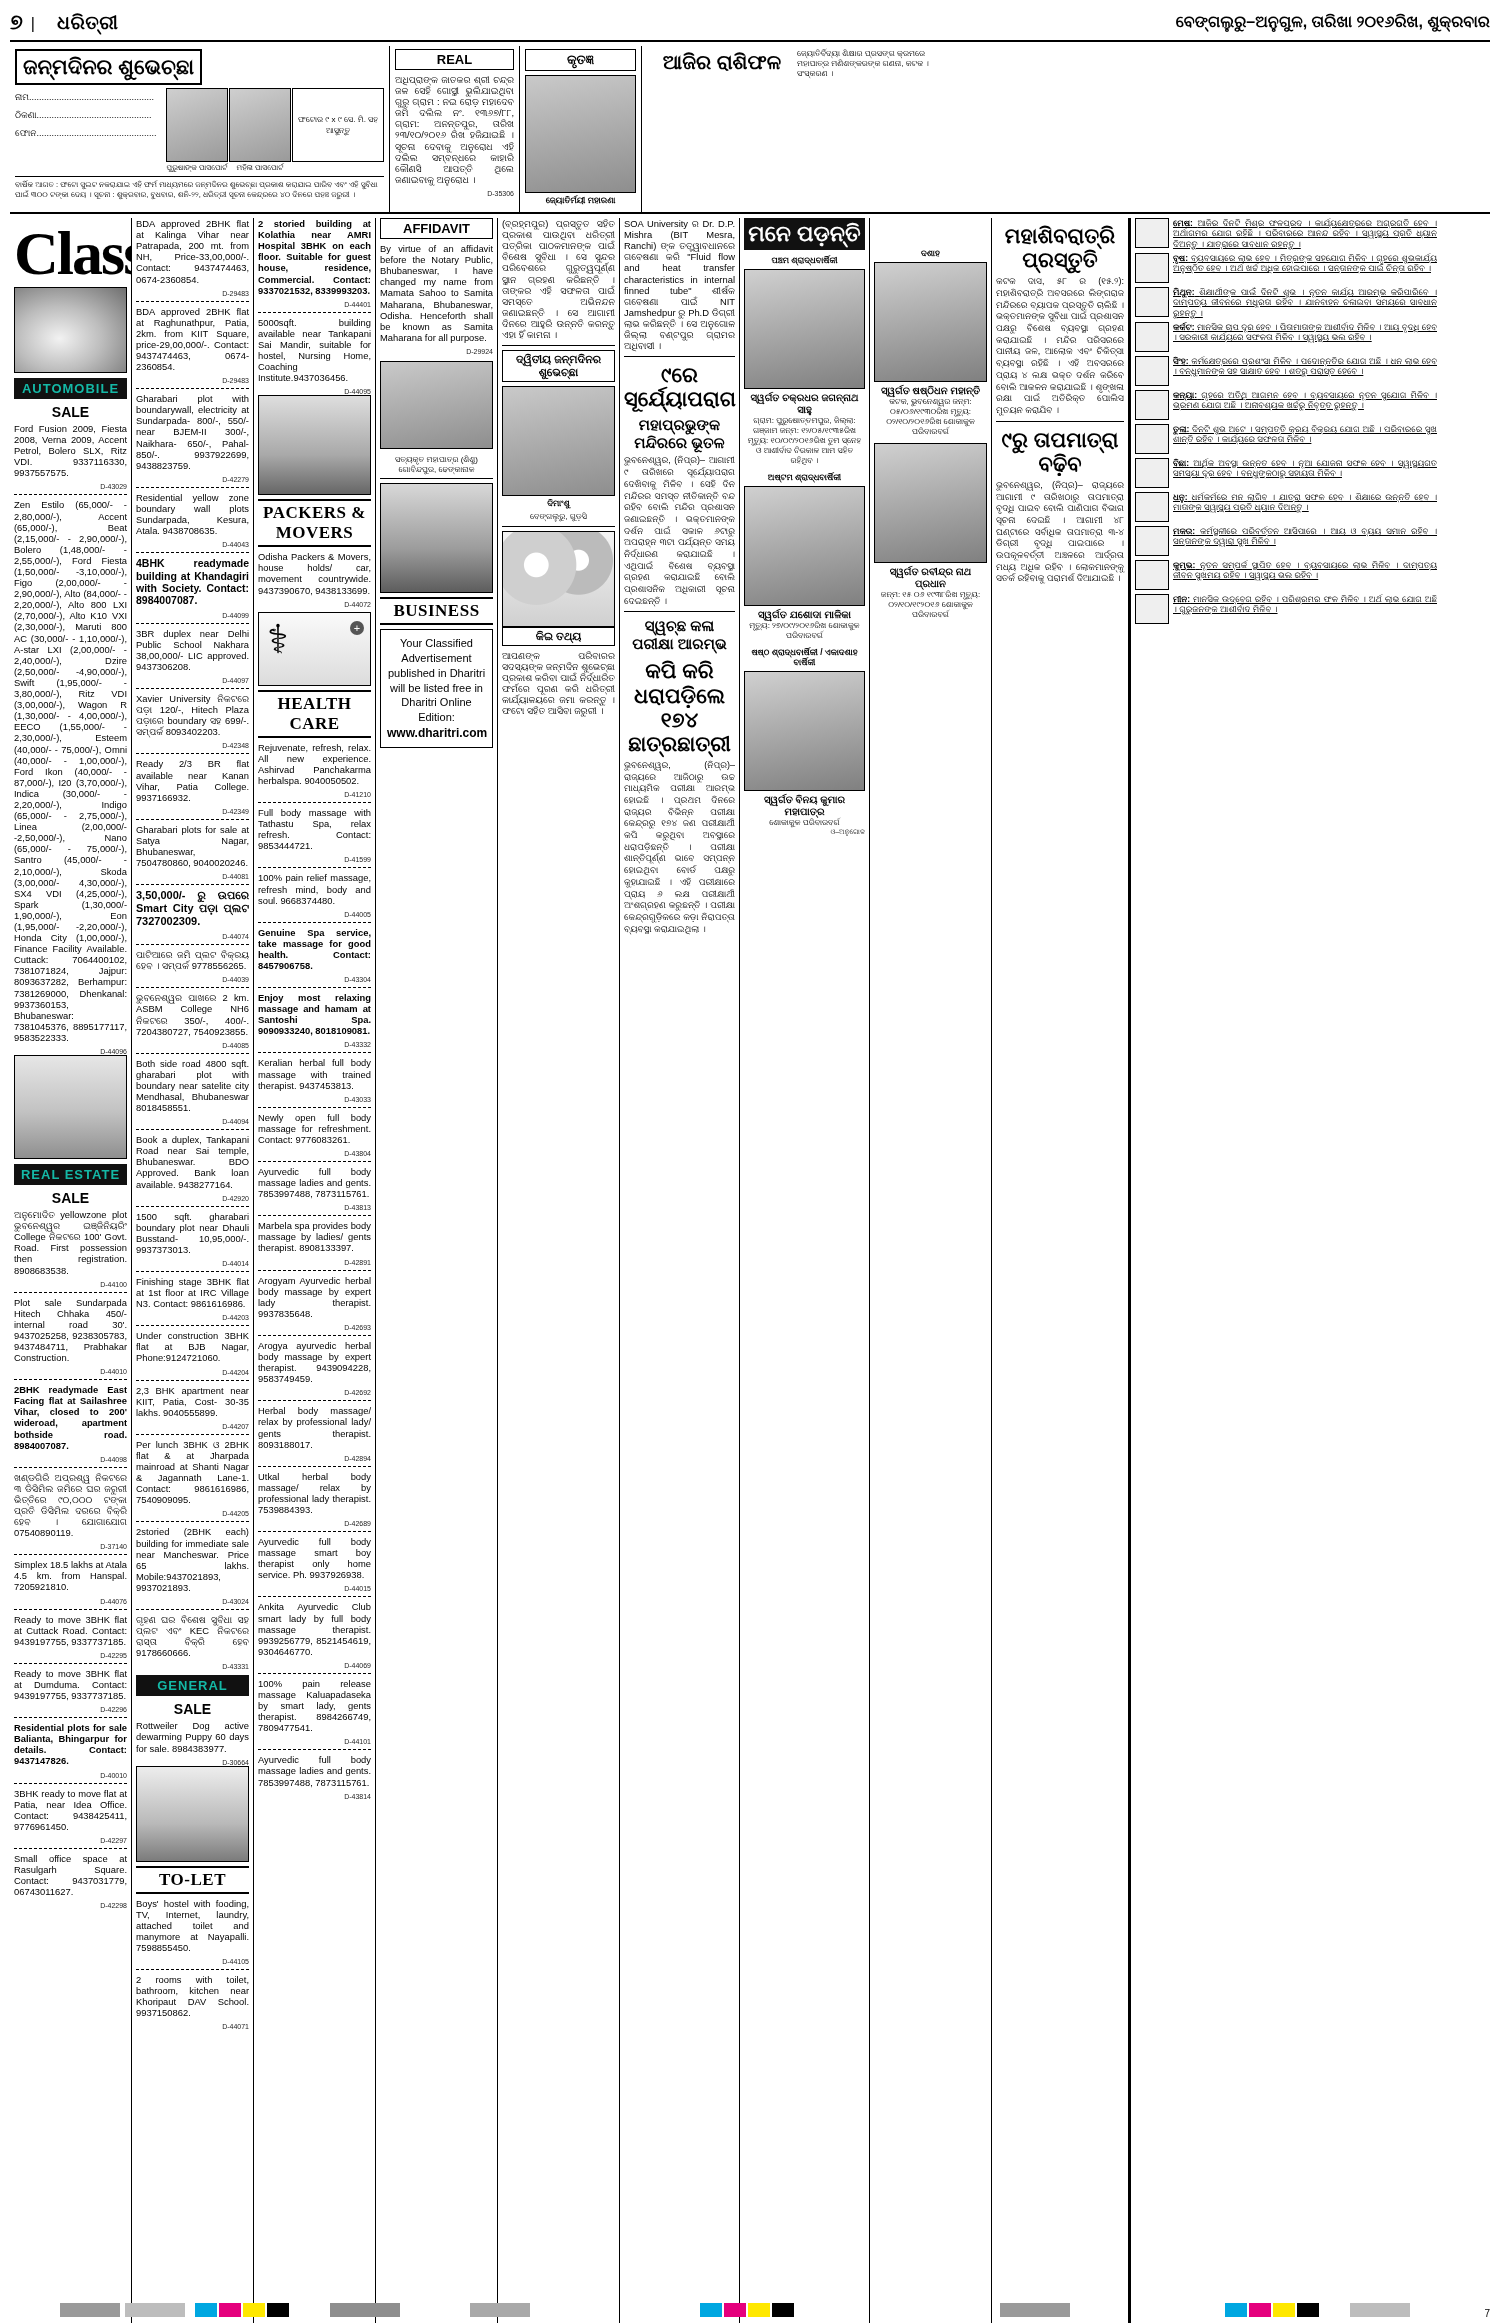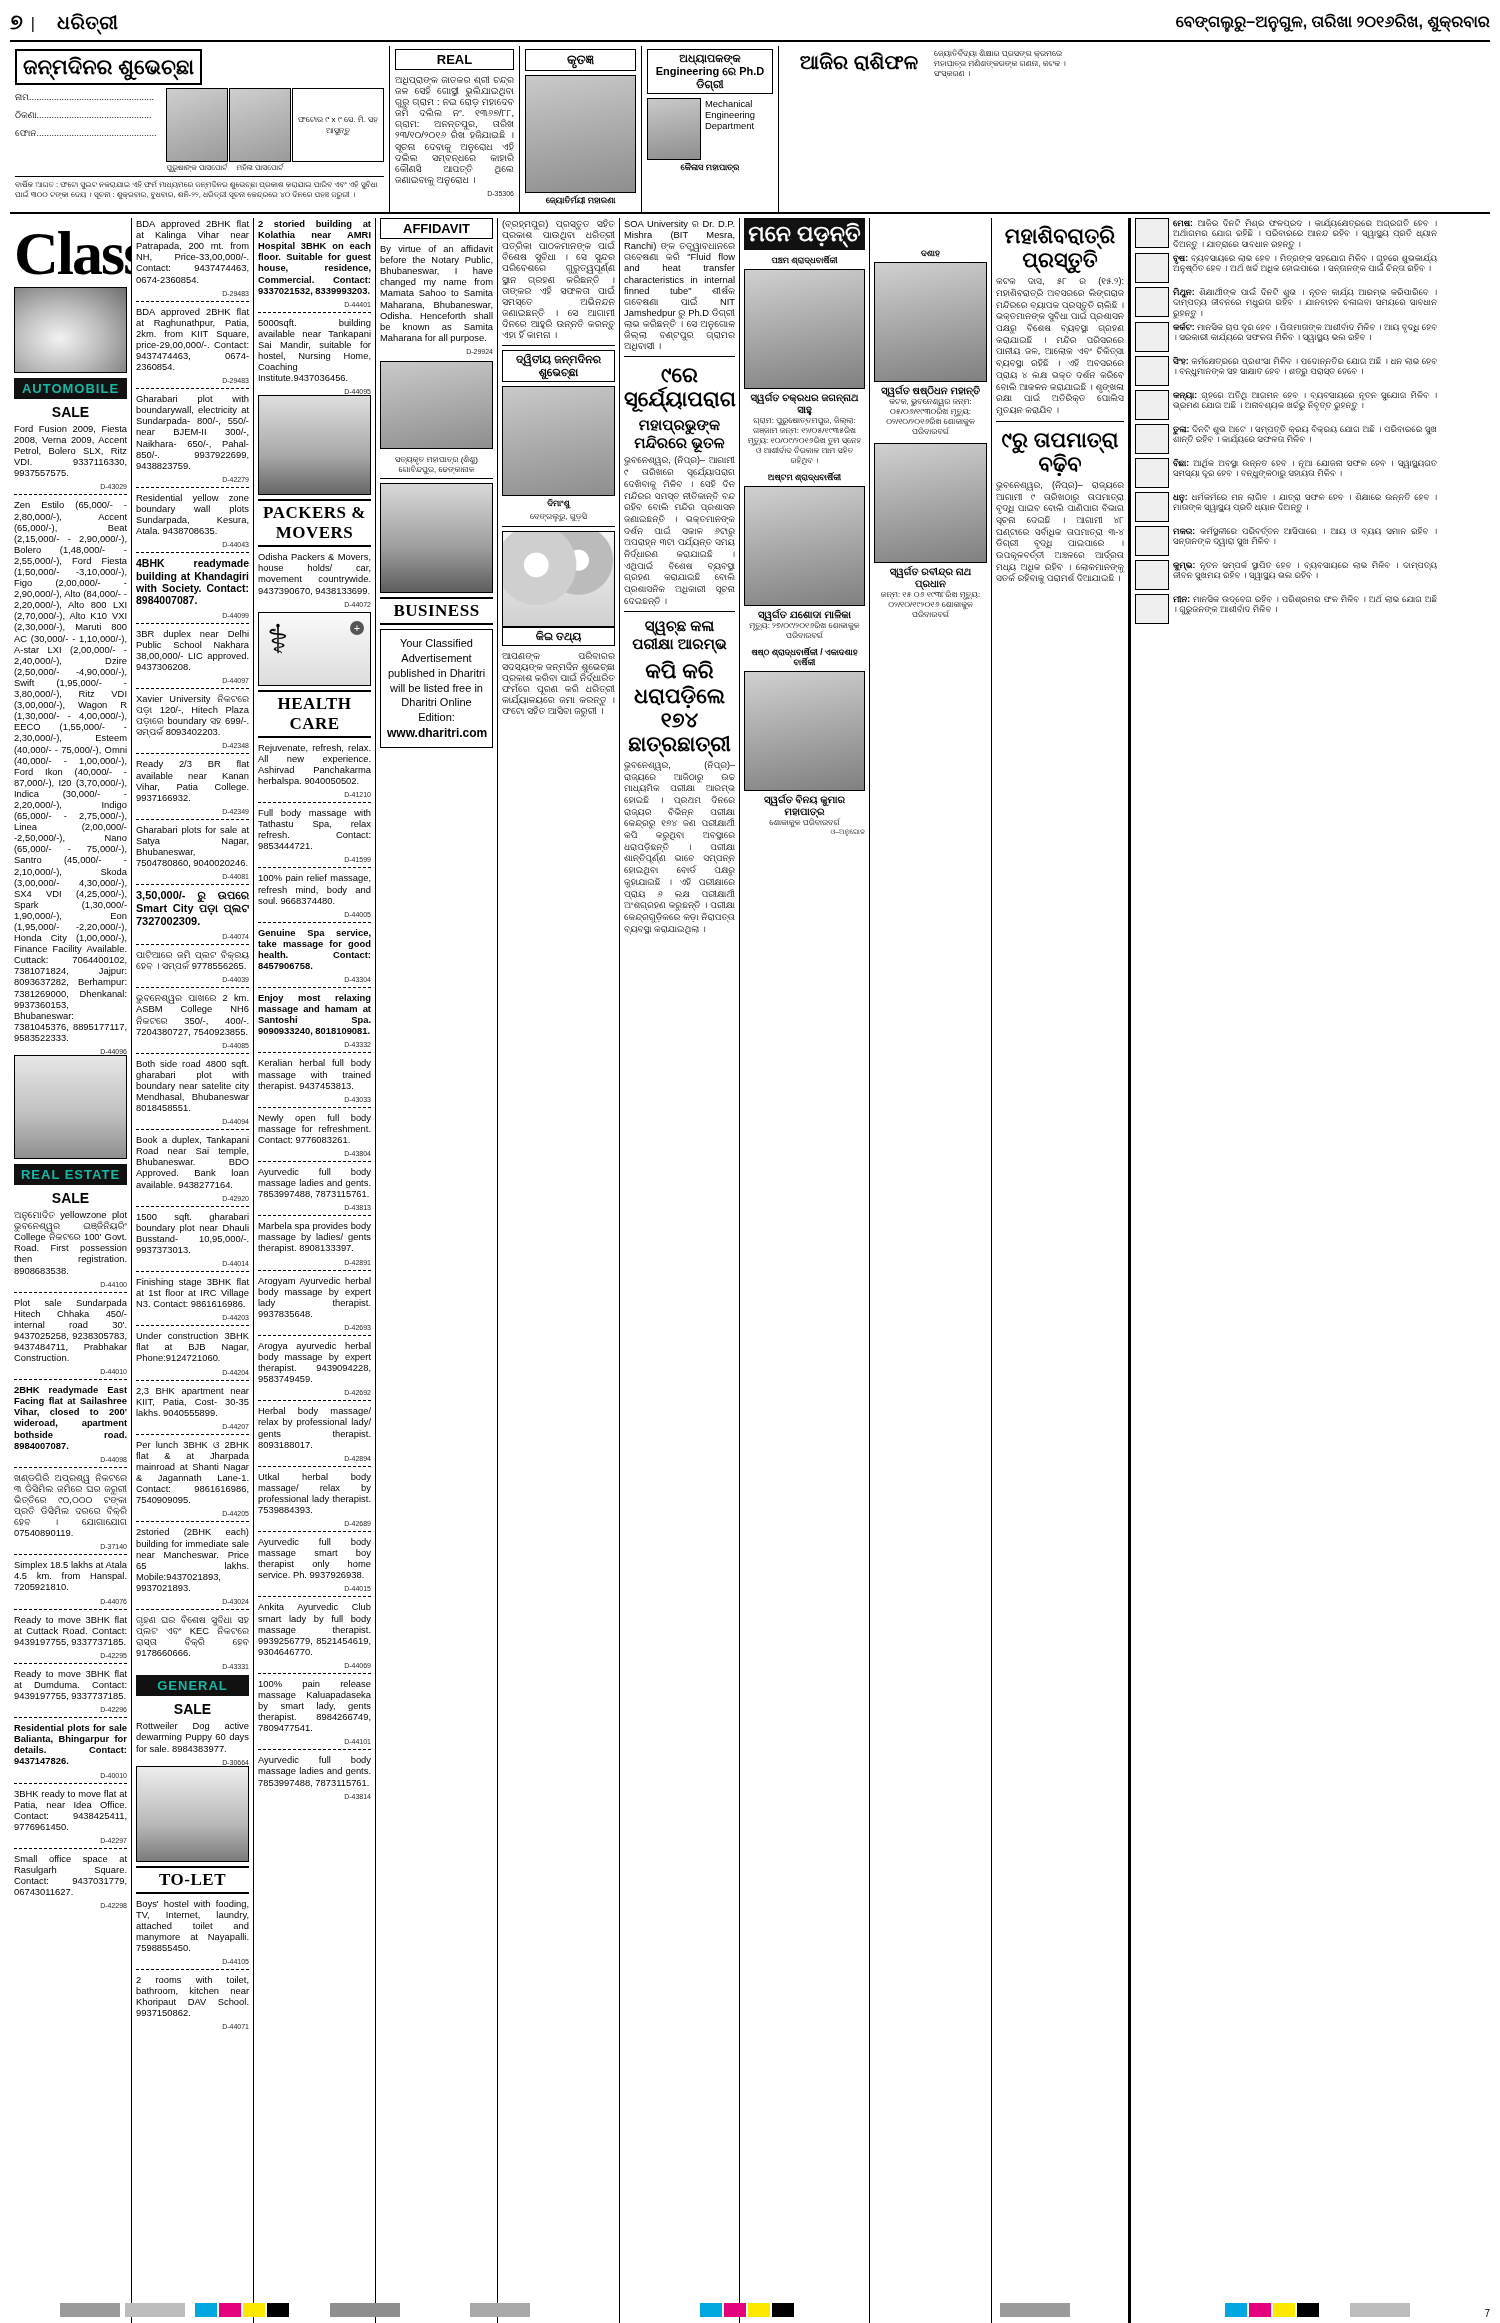--- a/index.html
+++ b/index.html
@@ -105,21 +105,21 @@
                linear-gradient(180deg,#f4f4f4,#d0d0d0); }
   .wordbar {
     font-family:"Liberation Serif", serif; font-weight:bold;
     font-size:17px; text-align:center; border-top:2px solid #000; border-bottom:2px solid #000;
     padding:2px 0; margin:4px 0; letter-spacing:0.5px;
   }
 
   
   .horo-title { font-size:20px; font-weight:bold; text-align:center; line-height:1.1; margin:2px 0 4px;}
   .horo-sub { font-size:8px; text-align:center; line-height:1.25; margin-bottom:4px; }
-  .horo-item { display:flex; gap:4px; margin-bottom:4px; align-items:flex-start;}
+  .horo-item { display:flex; gap:4px; margin-bottom:4px; align-items:flex-start;text-decoration:underline;}
   .horo-ico { width:34px; height:30px; border:1px solid #000; background:#efefef; flex:0 0 34px;}
   .horo-txt { font-size:8.6px; line-height:1.2; text-align:justify; }
   .horo-txt b { font-weight:bold; }
 
   
   .bighead { font-size:21px; font-weight:bold; text-align:center; line-height:1.15; margin:6px 0 4px;}
   .medhead { font-size:15px; font-weight:bold; text-align:center; line-height:1.2; margin:5px 0 3px;}
   .body-odia { font-size:9px; line-height:1.3; text-align:justify; }
 
   
@@ -187,28 +187,20 @@
       <div class="ad">ଅଧିପ୍ରାଙ୍କ ଜାତକର ଶ୍ରୀ ଚନ୍ଦ୍ର ଜଳ ସେହି ଗୋସ୍ଥୀ ଭୁଲିଯାଇଥିବା ଗୁରୁ ଗ୍ରାମ : ନଇ ରୋଡ଼ ମହାଦେବ ଜମି ଦଲିଲ ନଂ. ୧୩୬୭/୮୮, ଗ୍ରାମ: ଅନନ୍ତପୁର, ତାରିଖ ୨୩/୧୦/୨୦୧୬ ରିଖ ହଜିଯାଇଛି । ସୂଚନା ଦେବାକୁ ଅନୁରୋଧ ଏହି ଦଲିଲ ସମ୍ବନ୍ଧରେ କାହାରି କୌଣସି ଆପତ୍ତି ଥିଲେ ଜଣାଇବାକୁ ଅନୁରୋଧ ।</div>
       <div class="refno">D-35306</div>
     </div>
 
     <div class="tp" style="width:122px">
       <div class="boxhead">କୃତଜ୍ଞ</div>
       <div class="imgph portrait" style="width:100%;height:118px"></div>
       <div class="cap">ଜ୍ୟୋତିର୍ମୟୀ ମହାରଣା</div>
     </div>
 
-    <div class="tp" style="width:137px">
-      <div class="boxhead sm">ଅଧ୍ୟାପକଙ୍କ Engineering ରେ Ph.D ଡିଗ୍ରୀ</div>
-      <div style="display:flex;gap:4px;">
-        <div class="imgph portrait" style="width:54px;height:62px;flex:0 0 54px"></div>
-        <div class="ad">Mechanical Engineering Department</div>
-      </div>
-      <div class="cap">କୈଳାସ ମହାପାତ୍ର</div>
-    </div>
 
     <div class="tp" style="width:312px;border-right:none">
       <div style="display:flex;gap:0;">
         <div style="flex:0 0 150px;">
           <div class="horo-title">ଆଜିର ରାଶିଫଳ</div>
         </div>
         <div class="horo-sub" style="flex:1;text-align:left">ଜ୍ୟୋତିର୍ବିଦ୍ୟା ଶିକ୍ଷାର ପ୍ରସଙ୍ଗ କ୍ରମରେ ମହାପାତ୍ର ମଣିଶଙ୍କରଙ୍କ ଗଣନା, କଟକ । ସଂସ୍କରଣ ।</div>
       </div>
     </div>
   </div>

